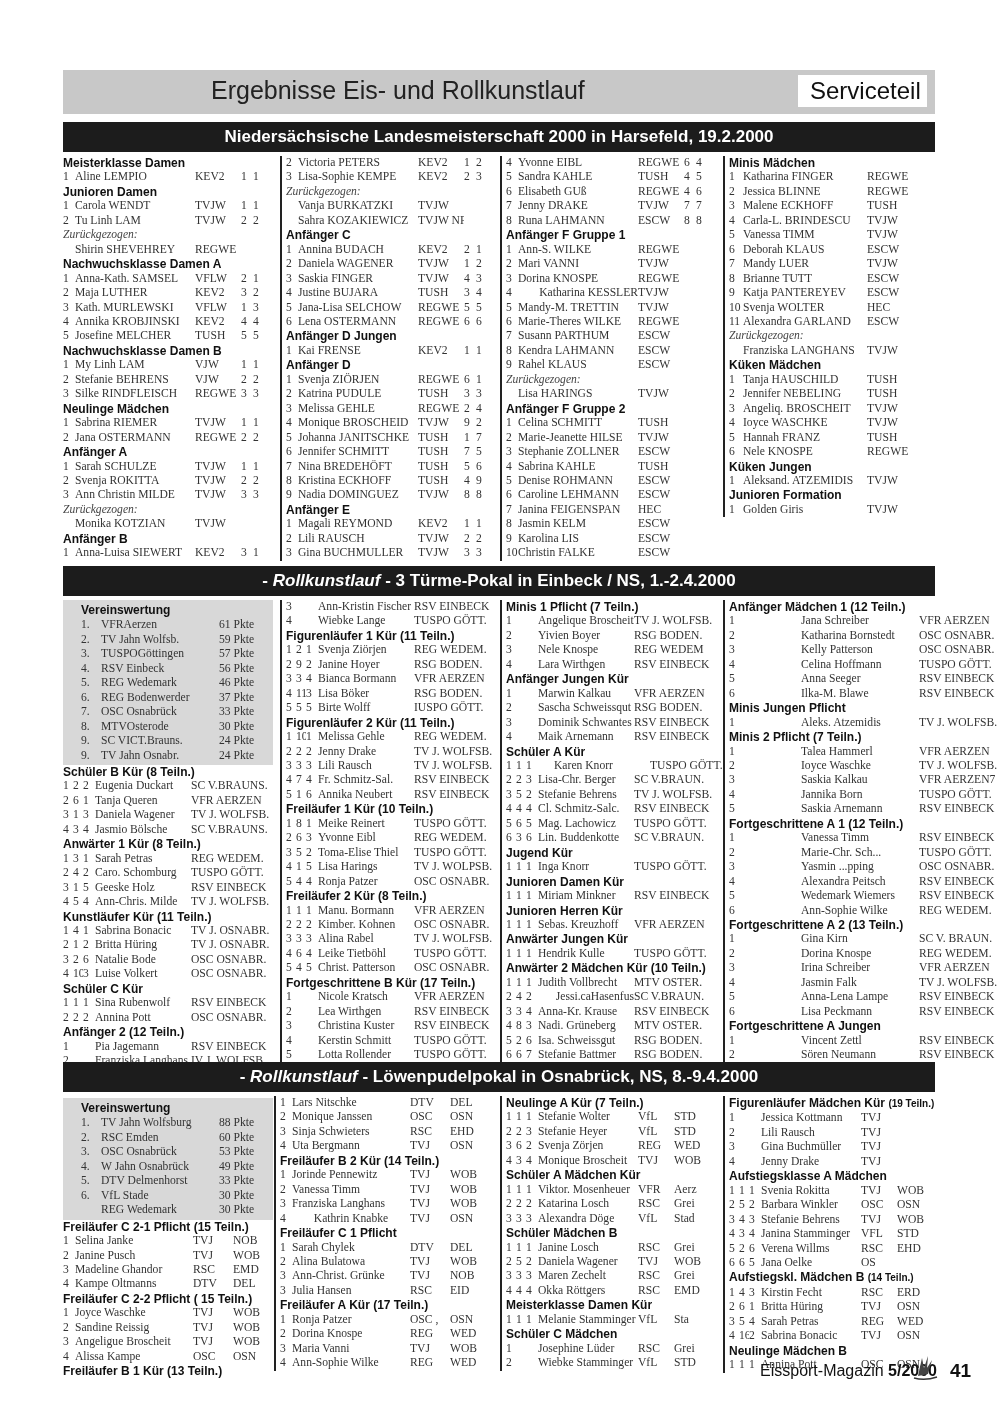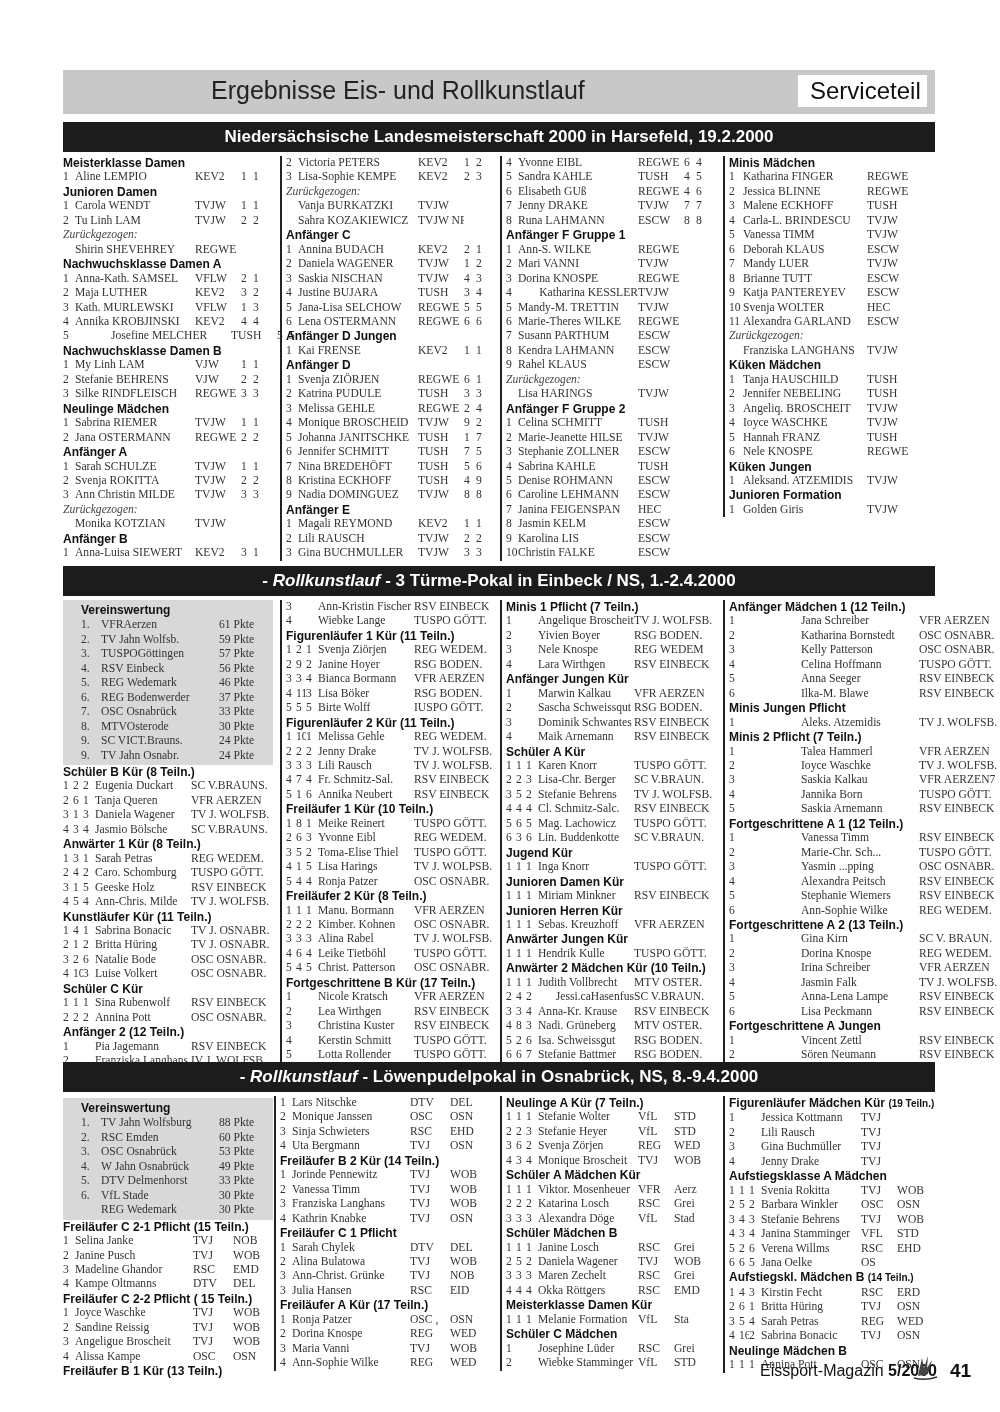--- a/index.html
+++ b/index.html
@@ -90,21 +90,21 @@
     </div>
     <div class="row">
       <span style="width: 12px; flex: 0 0 12px;">4</span>
       <span style="width: 120px; flex: 0 0 120px;">Annika KROBJINSKI</span>
       <span style="width: 46px; flex: 0 0 46px;">KEV2</span>
       <span style="width: 12px; flex: 0 0 12px;">4</span>
       <span style="width: 12px; flex: 0 0 12px;">4</span>
     </div>
     <div class="row">
       <span style="width: 12px; flex: 0 0 12px;">5</span>
-      <span style="width: 120px; flex: 0 0 120px; margin-left: 36px;">Josefine MELCHER</span>
+      <span style="width: 120px; flex: 0 0 120px;">Josefine MELCHER</span>
       <span style="width: 46px; flex: 0 0 46px;">TUSH</span>
       <span style="width: 12px; flex: 0 0 12px;">5</span>
       <span style="width: 12px; flex: 0 0 12px;">5</span>
     </div>
     <div class="h"><span>Nachwuchsklasse Damen B</span></div>
     <div class="row">
       <span style="width: 12px; flex: 0 0 12px;">1</span>
       <span style="width: 120px; flex: 0 0 120px;">My Linh LAM</span>
       <span style="width: 46px; flex: 0 0 46px;">VJW</span>
       <span style="width: 12px; flex: 0 0 12px;">1</span>
@@ -218,21 +218,21 @@
     </div>
     <div class="row">
       <span style="width: 12px; flex: 0 0 12px;">2</span>
       <span style="width: 120px; flex: 0 0 120px;">Daniela WAGENER</span>
       <span style="width: 46px; flex: 0 0 46px;">TVJW</span>
       <span style="width: 12px; flex: 0 0 12px;">1</span>
       <span style="width: 12px; flex: 0 0 12px;">2</span>
     </div>
     <div class="row">
       <span style="width: 12px; flex: 0 0 12px;">3</span>
-      <span style="width: 120px; flex: 0 0 120px;">Saskia NISCHAN</span>
+      <span style="width: 120px; flex: 0 0 120px;">Saskia FINGER</span>
       <span style="width: 46px; flex: 0 0 46px;">TVJW</span>
       <span style="width: 12px; flex: 0 0 12px;">4</span>
       <span style="width: 12px; flex: 0 0 12px;">3</span>
     </div>
     <div class="row">
       <span style="width: 12px; flex: 0 0 12px;">4</span>
       <span style="width: 120px; flex: 0 0 120px;">Justine BUJARA</span>
       <span style="width: 46px; flex: 0 0 46px;">TUSH</span>
       <span style="width: 12px; flex: 0 0 12px;">3</span>
       <span style="width: 12px; flex: 0 0 12px;">4</span>
@@ -1062,21 +1062,21 @@
       <span style="width: 10px; flex: 0 0 10px;"></span>
       <span style="width: 12px; flex: 0 0 12px;"></span>
       <span style="width: 96px; flex: 0 0 96px;">Maik Arnemann</span>
       <span style="width: 82px; flex: 0 0 82px;">RSV EINBECK</span>
     </div>
     <div class="h"><span>Schüler A Kür</span></div>
     <div class="row">
       <span style="width: 10px; flex: 0 0 10px;">1</span>
       <span style="width: 10px; flex: 0 0 10px;">1</span>
       <span style="width: 12px; flex: 0 0 12px;">1</span>
-      <span style="width: 96px; flex: 0 0 96px;">Karen Knorr</span>
+      <span style="width: 96px; flex: 0 0 96px; margin-left: 16px;">Karen Knorr</span>
       <span style="width: 82px; flex: 0 0 82px;">TUSPO GÖTT.</span>
     </div>
     <div class="row">
       <span style="width: 10px; flex: 0 0 10px;">2</span>
       <span style="width: 10px; flex: 0 0 10px;">2</span>
       <span style="width: 12px; flex: 0 0 12px;">3</span>
       <span style="width: 96px; flex: 0 0 96px;">Lisa-Chr. Berger</span>
       <span style="width: 82px; flex: 0 0 82px;">SC V.BRAUN.</span>
     </div>
     <div class="row">
@@ -1297,21 +1297,21 @@
       <span style="width: 12px; flex: 0 0 12px;">4</span>
       <span style="width: 30px; flex: 0 0 30px;"></span>
       <span style="width: 30px; flex: 0 0 30px;"></span>
       <span style="width: 118px; flex: 0 0 118px;">Alexandra Peitsch</span>
       <span style="width: 82px; flex: 0 0 82px;">RSV EINBECK</span>
     </div>
     <div class="row">
       <span style="width: 12px; flex: 0 0 12px;">5</span>
       <span style="width: 30px; flex: 0 0 30px;"></span>
       <span style="width: 30px; flex: 0 0 30px;"></span>
-      <span style="width: 118px; flex: 0 0 118px;">Stephanie Wiemers</span>
+      <span style="width: 118px; flex: 0 0 118px;">Wedemark Wiemers</span>
       <span style="width: 82px; flex: 0 0 82px;">RSV EINBECK</span>
     </div>
     <div class="row">
       <span style="width: 12px; flex: 0 0 12px;">6</span>
       <span style="width: 30px; flex: 0 0 30px;"></span>
       <span style="width: 30px; flex: 0 0 30px;"></span>
       <span style="width: 118px; flex: 0 0 118px;">Ann-Sophie Wilke</span>
       <span style="width: 82px; flex: 0 0 82px;">REG WEDEM.</span>
     </div>
     <div class="h"><span>Fortgeschrittene A 2 (13 Teiln.)</span></div>
@@ -1507,21 +1507,21 @@
       <span style="width: 38px; flex: 0 0 38px;">WOB</span>
     </div>
     <div class="row">
       <span style="width: 12px; flex: 0 0 12px;">3</span>
       <span style="width: 118px; flex: 0 0 118px;">Franziska Langhans</span>
       <span style="width: 40px; flex: 0 0 40px;">TVJ</span>
       <span style="width: 38px; flex: 0 0 38px;">WOB</span>
     </div>
     <div class="row">
       <span style="width: 12px; flex: 0 0 12px;">4</span>
-      <span style="width: 118px; flex: 0 0 118px;">Kathrin Knabke</span>
+      <span style="width: 118px; flex: 0 0 118px; text-align: center;">Kathrin Knabke</span>
       <span style="width: 40px; flex: 0 0 40px;">TVJ</span>
       <span style="width: 38px; flex: 0 0 38px;">OSN</span>
     </div>
     <div class="h"><span>Freiläufer C 1 Pflicht</span></div>
     <div class="row">
       <span style="width: 12px; flex: 0 0 12px;">1</span>
       <span style="width: 118px; flex: 0 0 118px;">Sarah Chylek</span>
       <span style="width: 40px; flex: 0 0 40px;">DTV</span>
       <span style="width: 38px; flex: 0 0 38px;">DEL</span>
     </div>
@@ -1659,21 +1659,21 @@
       <span style="width: 12px; flex: 0 0 12px;">4</span>
       <span style="width: 100px; flex: 0 0 100px;">Okka Röttgers</span>
       <span style="width: 36px; flex: 0 0 36px;">RSC</span>
       <span style="width: 36px; flex: 0 0 36px;">EMD</span>
     </div>
     <div class="h"><span>Meisterklasse Damen Kür</span></div>
     <div class="row">
       <span style="width: 10px; flex: 0 0 10px;">1</span>
       <span style="width: 10px; flex: 0 0 10px;">1</span>
       <span style="width: 12px; flex: 0 0 12px;">1</span>
-      <span style="width: 100px; flex: 0 0 100px;">Melanie Formation</span>
+      <span style="width: 100px; flex: 0 0 100px;">Melanie Stamminger</span>
       <span style="width: 36px; flex: 0 0 36px;">VfL</span>
       <span style="width: 36px; flex: 0 0 36px;">Sta</span>
     </div>
     <div class="h"><span>Schüler C Mädchen</span></div>
     <div class="row">
       <span style="width: 10px; flex: 0 0 10px;">1</span>
       <span style="width: 10px; flex: 0 0 10px;"></span>
       <span style="width: 12px; flex: 0 0 12px;"></span>
       <span style="width: 100px; flex: 0 0 100px;">Josephine Lüder</span>
       <span style="width: 36px; flex: 0 0 36px;">RSC</span>

